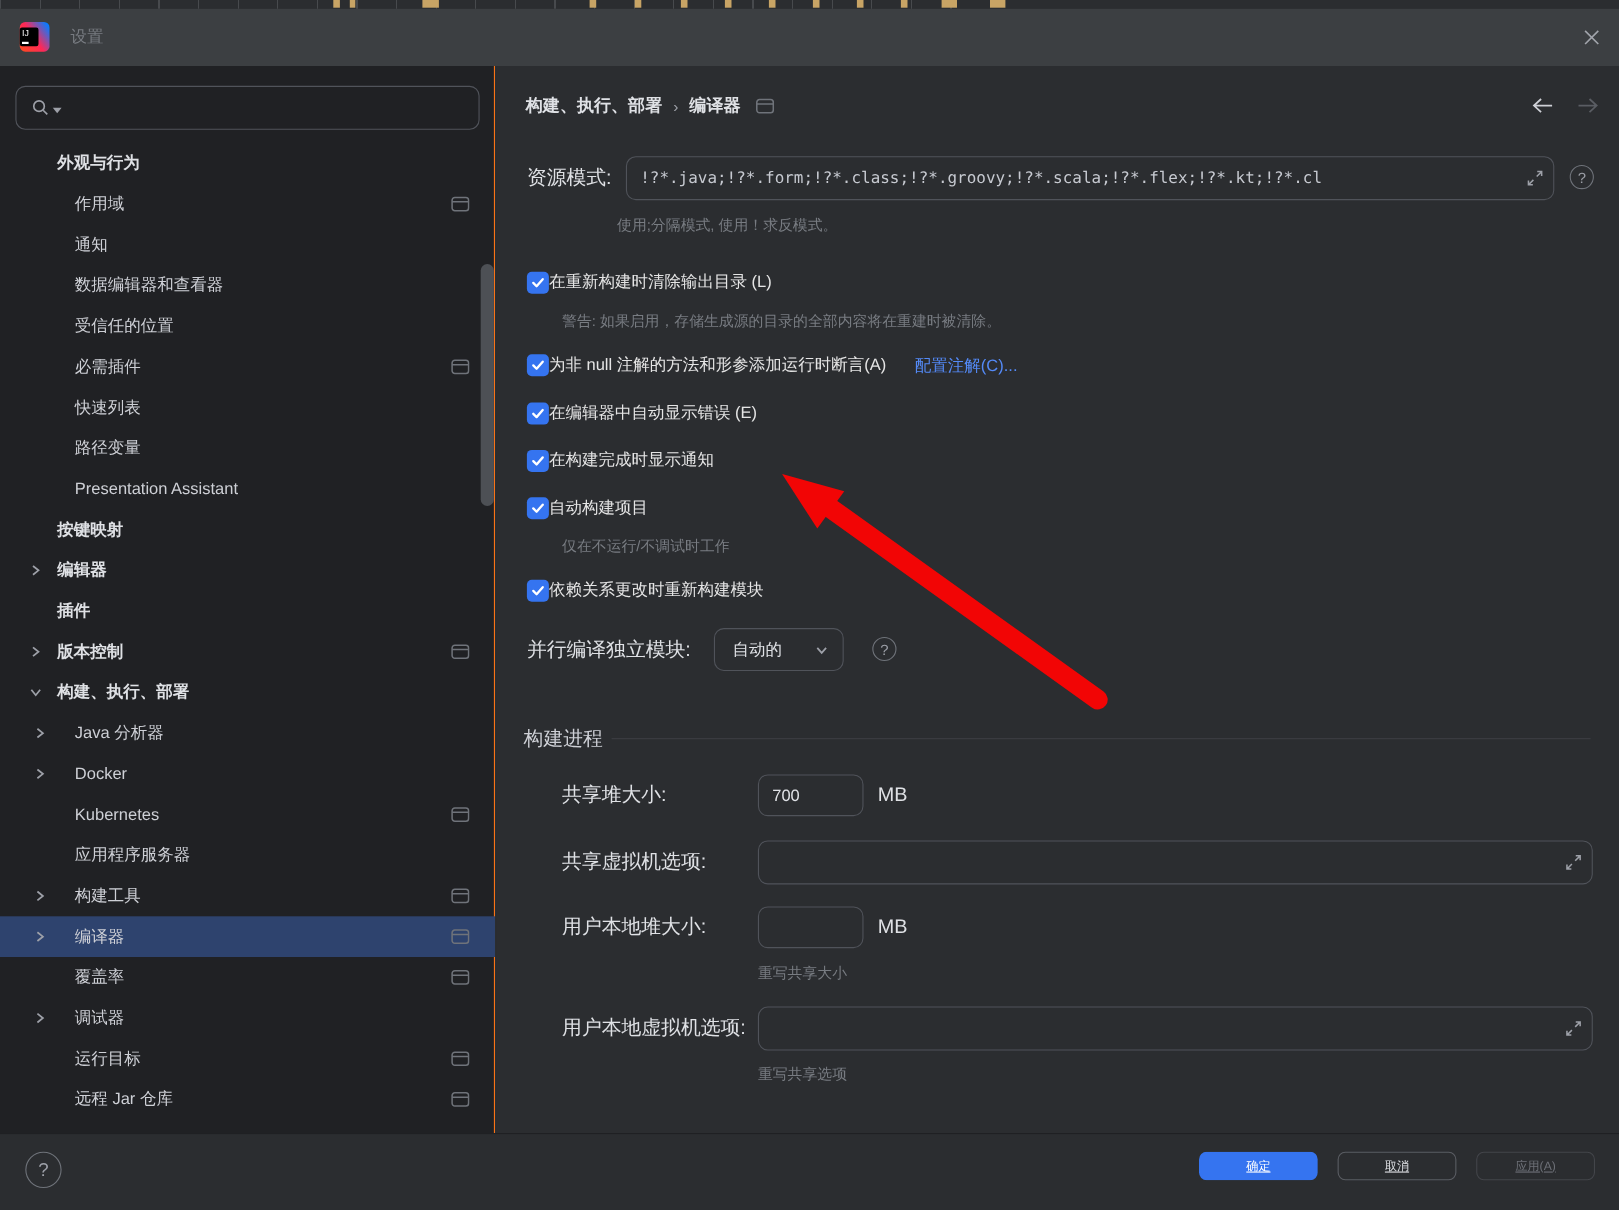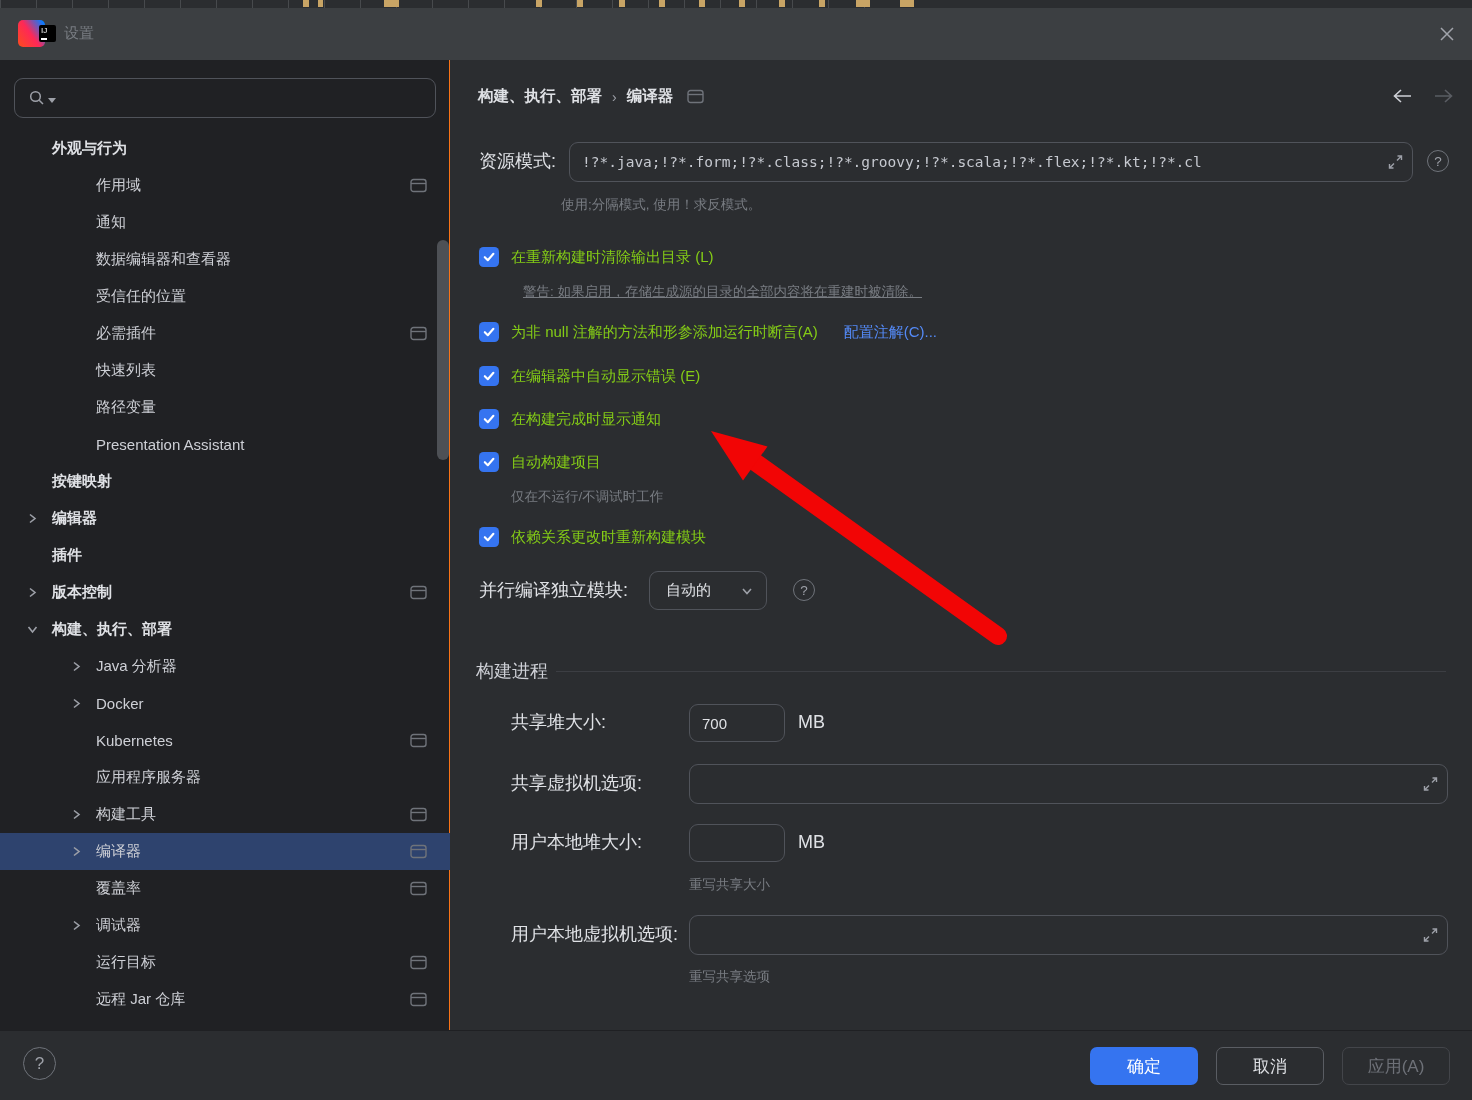--- a/index.html
+++ b/index.html
@@ -10,38 +10,38 @@
   
   .top-strip { position:absolute; left:0; top:0; width:1472px; height:8px; background:#2b2d30;
     background-image:repeating-linear-gradient(to right, rgba(200,205,210,0.18) 0 1px, transparent 1px 36px);
     background-size:880px 8px; background-repeat:no-repeat; }
   .dash { position:absolute; top:0; height:7px; background:#c8a465; }
 
   
   .titlebar { position:absolute; left:0; top:8px; width:1472px; height:52px; background:#3c3f42; }
   .logo { position:absolute; left:18px; top:12px; width:27px; height:27px; border-radius:5px;
     background:linear-gradient(55deg,#fc4c1d 0%, #fe2857 48%, #0a7bff 92%); }
-  .logo .inner { position:absolute; left:21px; top:5px; width:17px; height:17px; background:#000; border-radius:2px;
+  .logo .inner { position:absolute; left:0; top:5px; width:17px; height:17px; background:#000; border-radius:2px;
     color:#fff; font-size:8px; font-weight:normal; padding:1px 0 0 2px; letter-spacing:0; }
   .logo .inner::after { content:""; position:absolute; left:2px; bottom:2px; width:6px; height:2px; background:#fff; }
   .win-title { position:absolute; left:64px; top:16px; font-size:15px; color:#787c82; }
   .close-x { position:absolute; right:13px; top:14px; width:24px; height:24px; display:flex;
     align-items:center; justify-content:center; cursor:pointer; }
 
   
   .sidebar { position:absolute; left:0; top:60px; width:450px; height:970px; background:#202124;
     border-right:1px solid #f97316; }
   .search-box { position:absolute; left:14px; top:18px; width:422px; height:40px;
     border:1px solid #50535a; border-radius:9px; display:flex; align-items:center; padding-left:13px; }
   .search-caret { width:0; height:0; border-left:4px solid transparent; border-right:4px solid transparent;
     border-top:5px solid #9da0a8; margin-left:2px; margin-top:5px; }
   .tree { position:absolute; left:0; top:70px; width:450px; }
   .tree-row { position:relative; height:37px; display:flex; align-items:center; color:#ced0d6; font-size:15px; cursor:pointer; }
   .tree-row.lvl0 { padding-left:22px; }
-  .tree-row.lvl1 { padding-left:66px; }
+  .tree-row.lvl1 { padding-left:26px;gap:12px; }
   .tree-row.bold { font-weight:bold; color:#dfe1e5; }
   .tree-row.selected { background:#2e436e; }
   .chevron { width:20px; height:20px; flex:none; display:flex; align-items:center; justify-content:center; }
   .chevron.hiddenc { visibility:hidden; }
   .chevron svg { display:block; }
   .chevron.down svg { transform:rotate(90deg); }
   .tree-label { margin-left:10px; white-space:nowrap; }
   .row-icon { margin-left:auto; margin-right:23px; display:flex; }
   .scroll-thumb { position:absolute; left:437px; top:180px; width:12px; height:220px;
     background:#4d5055; border-radius:6px; }
@@ -61,31 +61,31 @@
     color:#dfe1e5; font-size:15px; padding:0 12px; font-family:"Liberation Sans", sans-serif; }
   .field.mono input { font-family:"DejaVu Sans Mono", monospace; font-size:14.5px; color:#c6c9d0; padding-right:34px; }
   .expand-ic { position:absolute; right:9px; top:50%; transform:translateY(-50%); display:flex; }
 
   .help-circle { position:absolute; width:22px; height:22px; border:1.5px solid #6f737a; border-radius:50%;
     color:#9da0a8; font-size:13.5px; display:flex; align-items:center; justify-content:center; }
 
   .cbrow { position:absolute; left:28px; display:flex; align-items:center; }
   .cbox { width:20px; height:20px; border-radius:4.5px; background:#3574f0; display:flex;
     align-items:center; justify-content:center; flex:none; cursor:pointer; }
-  .cbrow .cl { margin-left:12px; font-size:15px; color:#84cc16; line-height:22px; white-space:nowrap; }
+  .cbrow .cl { font-size:15px; color:#e5e5e5; line-height:22px; white-space:nowrap; }
   .cbrow .lnk { margin-left:26px; font-size:15px; color:#548af7; cursor:pointer; white-space:nowrap; }
 
   .combo { position:absolute; left:198px; top:511px; width:118px; height:39px; border:1px solid #50535a;
     border-radius:9px; display:flex; align-items:center; padding:0 12px 0 16px; cursor:pointer; }
   .combo .cv { font-size:15px; color:#dfe1e5; flex:1; }
 
   .sect-line { position:absolute; left:105px; top:611px; width:890px; height:1px; background:#3c3e43; }
 
-  .btn { position:absolute; height:38px; width:108px; border-radius:7px; font-size:17px;
-    display:flex; align-items:center; justify-content:center; cursor:pointer; border:1px solid transparent; }
+  .btn { position:absolute; height:26px; width:108px; border-radius:7px; font-size:11px;
+    display:flex; align-items:center; justify-content:center; cursor:pointer; border:1px solid transparent;text-decoration:underline; }
   .btn.primary { background:#3574f0; color:#fff; }
   .btn.secondary { background:transparent; border-color:#5a5d63; color:#dfe1e5; }
   .btn.disabled { background:transparent; border-color:#43454a; color:#6e7178; cursor:default; }
 
   .footer { position:absolute; left:0; top:1030px; width:1472px; height:70px; background:#2b2d30;
     border-top:1px solid #1f2023; }
   .footer .help-big { position:absolute; left:23px; top:16px; width:33px; height:33px; border:1.5px solid #6f737a;
     border-radius:50%; color:#9da0a8; font-size:17px; display:flex; align-items:center; justify-content:center; cursor:pointer; }
 
   .arrow-svg { position:absolute; left:0; top:0; width:1472px; height:1100px; pointer-events:none; z-index:50; }
@@ -415,21 +415,21 @@
 
     <div id="cb-container">
         <div class="cbrow" style="top: 186px;">
           <span class="cbox">
             <svg width="14" height="14" viewBox="0 0 14 14">
               <path d="M2.8 7.2 L5.8 10.2 L11.4 3.8" stroke="#fff" stroke-width="2.1" fill="none" stroke-linecap="round" stroke-linejoin="round"></path>
             </svg>
           </span>
           <span class="cl">在重新构建时清除输出目录 (L)</span>
         </div>
-        <div class="hint" style="left: 72px; top: 223px; text-decoration: underline;">警告: 如果启用，存储生成源的目录的全部内容将在重建时被清除。</div>
+        <div class="hint" style="left: 60px; top: 223px;">警告: 如果启用，存储生成源的目录的全部内容将在重建时被清除。</div>
         <div class="cbrow" style="top: 261px;">
           <span class="cbox">
             <svg width="14" height="14" viewBox="0 0 14 14">
               <path d="M2.8 7.2 L5.8 10.2 L11.4 3.8" stroke="#fff" stroke-width="2.1" fill="none" stroke-linecap="round" stroke-linejoin="round"></path>
             </svg>
           </span>
           <span class="cl">为非 null 注解的方法和形参添加运行时断言(A)</span>
           <span class="lnk">配置注解(C)...</span>
         </div>
         <div class="cbrow" style="top: 305px;">

